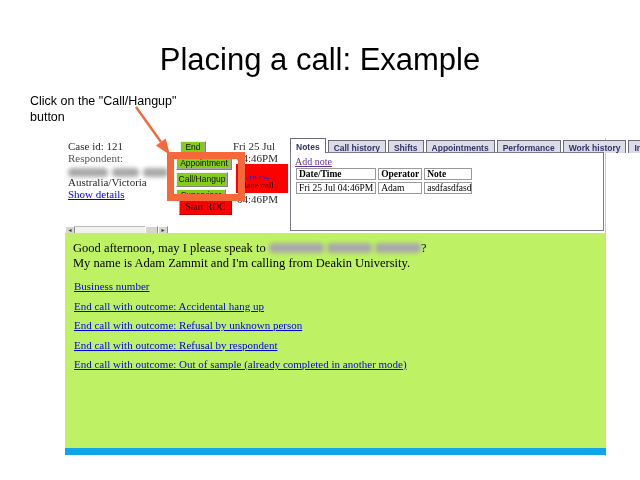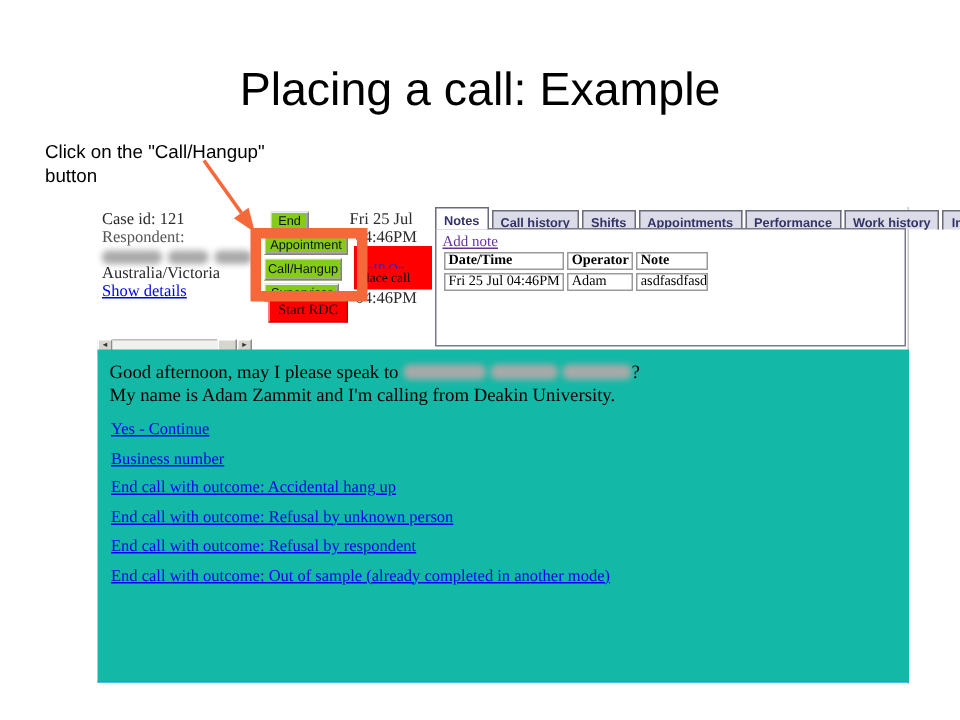--- a/index.html
+++ b/index.html
@@ -59,22 +59,22 @@
     border:1px solid #7a7a8a; background:#fff; z-index:1; }
 
   .notes-table { border-collapse:separate; border-spacing:2px; font-family:"Liberation Serif", serif;
     font-size:9.5px; margin-left:1px; }
   .notes-table th, .notes-table td { border:1px solid #9a9a9a; background:#fff; padding:0 2px;
     height:12px; white-space:nowrap; text-align:left; font-weight:normal; overflow:hidden; }
   .notes-table th { font-weight:bold; }
   .col-dt { min-width:80px; } .col-op { min-width:40px; } .col-note { max-width:48px; }
 
   
-  .script-area { position:absolute; left:0; top:95px; width:541px; height:222px; background:#14b8a6;
-    border-bottom:1px solid #0ea5e9; }
+  .script-area { position:absolute; left:0; top:95px; width:541px; height:222px; background:#bef264;
+    border-bottom:7px solid #0ea5e9; }
   .greeting { position:absolute; left:8px; top:8px; font-size:12.5px; line-height:14.5px; width:520px; }
   .script-links { position:absolute; left:9px; top:48px; }
   .script-link { display:block; color:#0000EE; text-decoration:underline; font-size:11px;
     line-height:11px; margin-bottom:8.5px; cursor:pointer; white-space:nowrap; }
 </style>
 </head>
 <body>
 
 <div class="slide">
 
@@ -149,21 +149,20 @@
 
     <div class="script-area">
       <div class="greeting">
         <span>Good afternoon, may I please speak to </span><span class="redact" style="width:55px; height:10px;"></span>
         <span class="redact" style="width:45px; height:10px;"></span>
         <span class="redact" style="width:46px; height:10px;"></span><span>?</span>
         <br>
         <span>My name is Adam Zammit and I'm calling from Deakin University.</span>
       </div>
       <div class="script-links">
-        <a class="script-link">Yes - Continue</a>
         <a class="script-link">Business number</a>
         <a class="script-link">End call with outcome: Accidental hang up</a>
         <a class="script-link">End call with outcome: Refusal by unknown person</a>
         <a class="script-link">End call with outcome: Refusal by respondent</a>
         <a class="script-link">End call with outcome: Out of sample (already completed in another mode)</a>
       </div>
     </div>
   </div>
 
   <div class="hl-box"></div>

